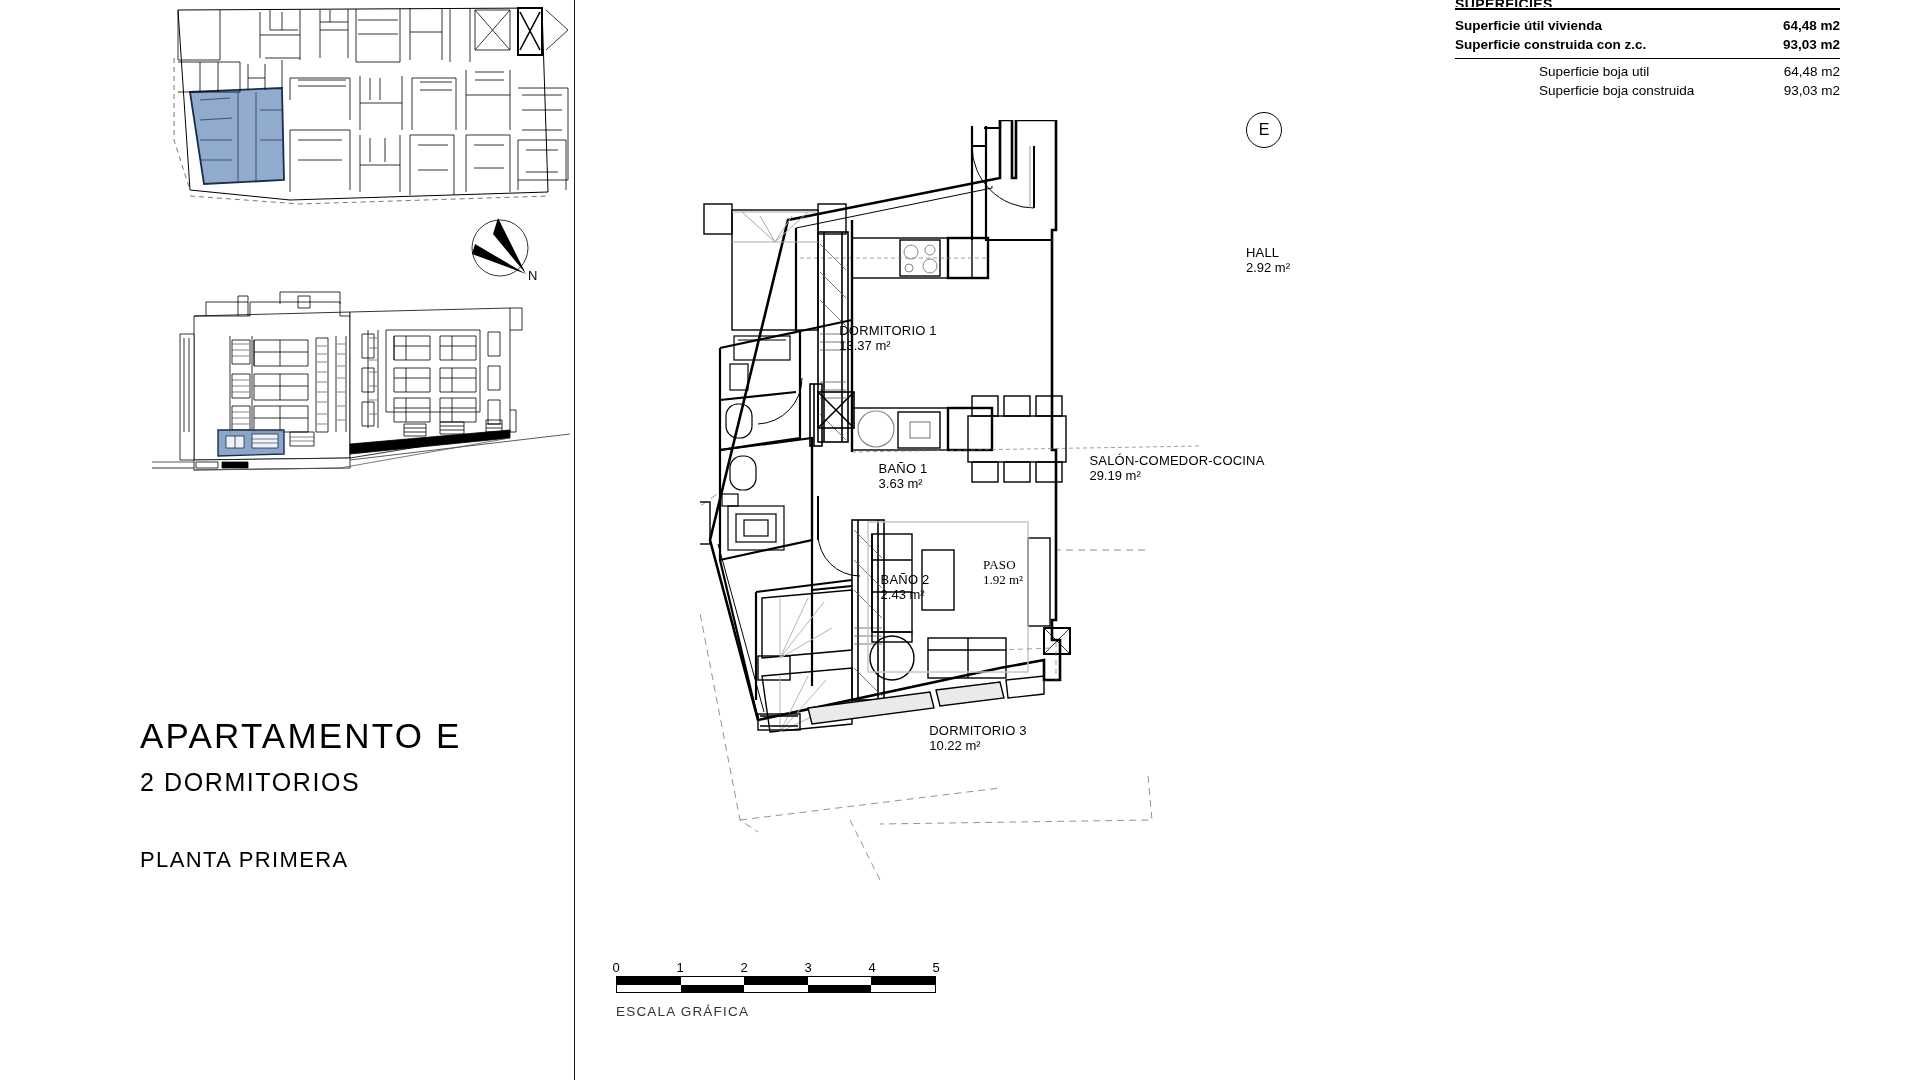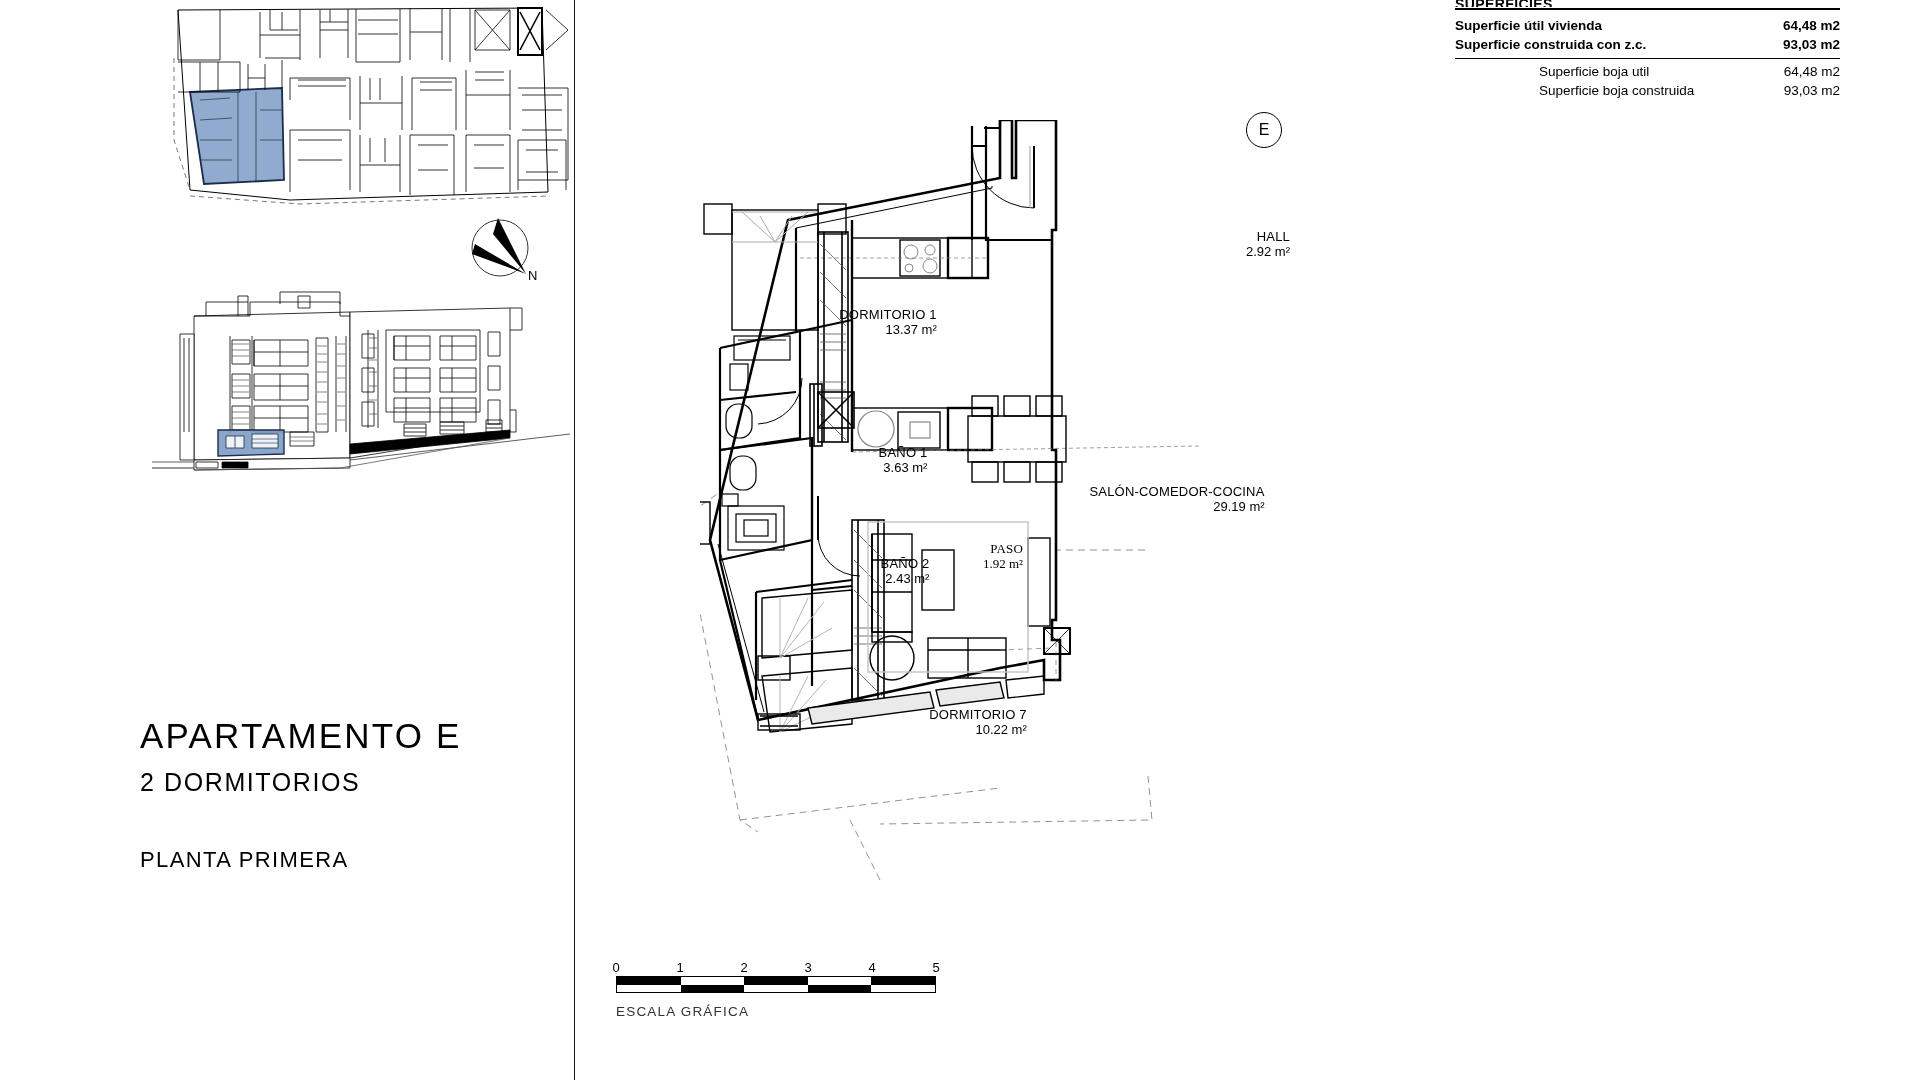--- a/index.html
+++ b/index.html
@@ -126,25 +126,26 @@
     font-size: 13.5px;
     letter-spacing: 1.2px;
     color: #333;
   }
 
   
   .svg-holder { position: absolute; }
 
   .room-label {
     position: absolute;
-    text-align: right;
+    text-align: left;
     font-size: 13px;
     line-height: 15px;
     white-space: nowrap;
     transform: translateX(-50%);
+    margin-top: 16px;
   }
   .room-label .nm { display: block; letter-spacing: .2px; }
   .room-label .ar { display: block; }
 
   .unit-marker {
     position: absolute;
     width: 34px; height: 34px;
     border: 1.6px solid #000;
     border-radius: 50%;
     display: flex; align-items: center; justify-content: center;
@@ -552,24 +553,24 @@
   </div>
   <div class="room-label" style="left:905px; top:556px;">
     <span class="nm">BAÑO 2</span>
     <span class="ar">2.43 m²</span>
   </div>
   <div class="room-label" style="left:1003px; top:541px;font-family:Liberation Serif, serif;">
     <span class="nm">PASO</span>
     <span class="ar">1.92 m²</span>
   </div>
   <div class="room-label" style="left:978px; top:707px;">
-    <span class="nm">DORMITORIO 7</span>
+    <span class="nm">DORMITORIO 3</span>
     <span class="ar">10.22 m²</span>
   </div>
-  <div class="room-label" style="left:1177px; top:484px;">
+  <div class="room-label" style="left:1177px; top:437px;">
     <span class="nm">SALÓN-COMEDOR-COCINA</span>
     <span class="ar">29.19 m²</span>
   </div>
   <div class="room-label" style="left:1268px; top:229px;">
     <span class="nm">HALL</span>
     <span class="ar">2.92 m²</span>
   </div>
 
   <div class="unit-marker" style="left:1246px; top:112px;">
     <span>E</span>

